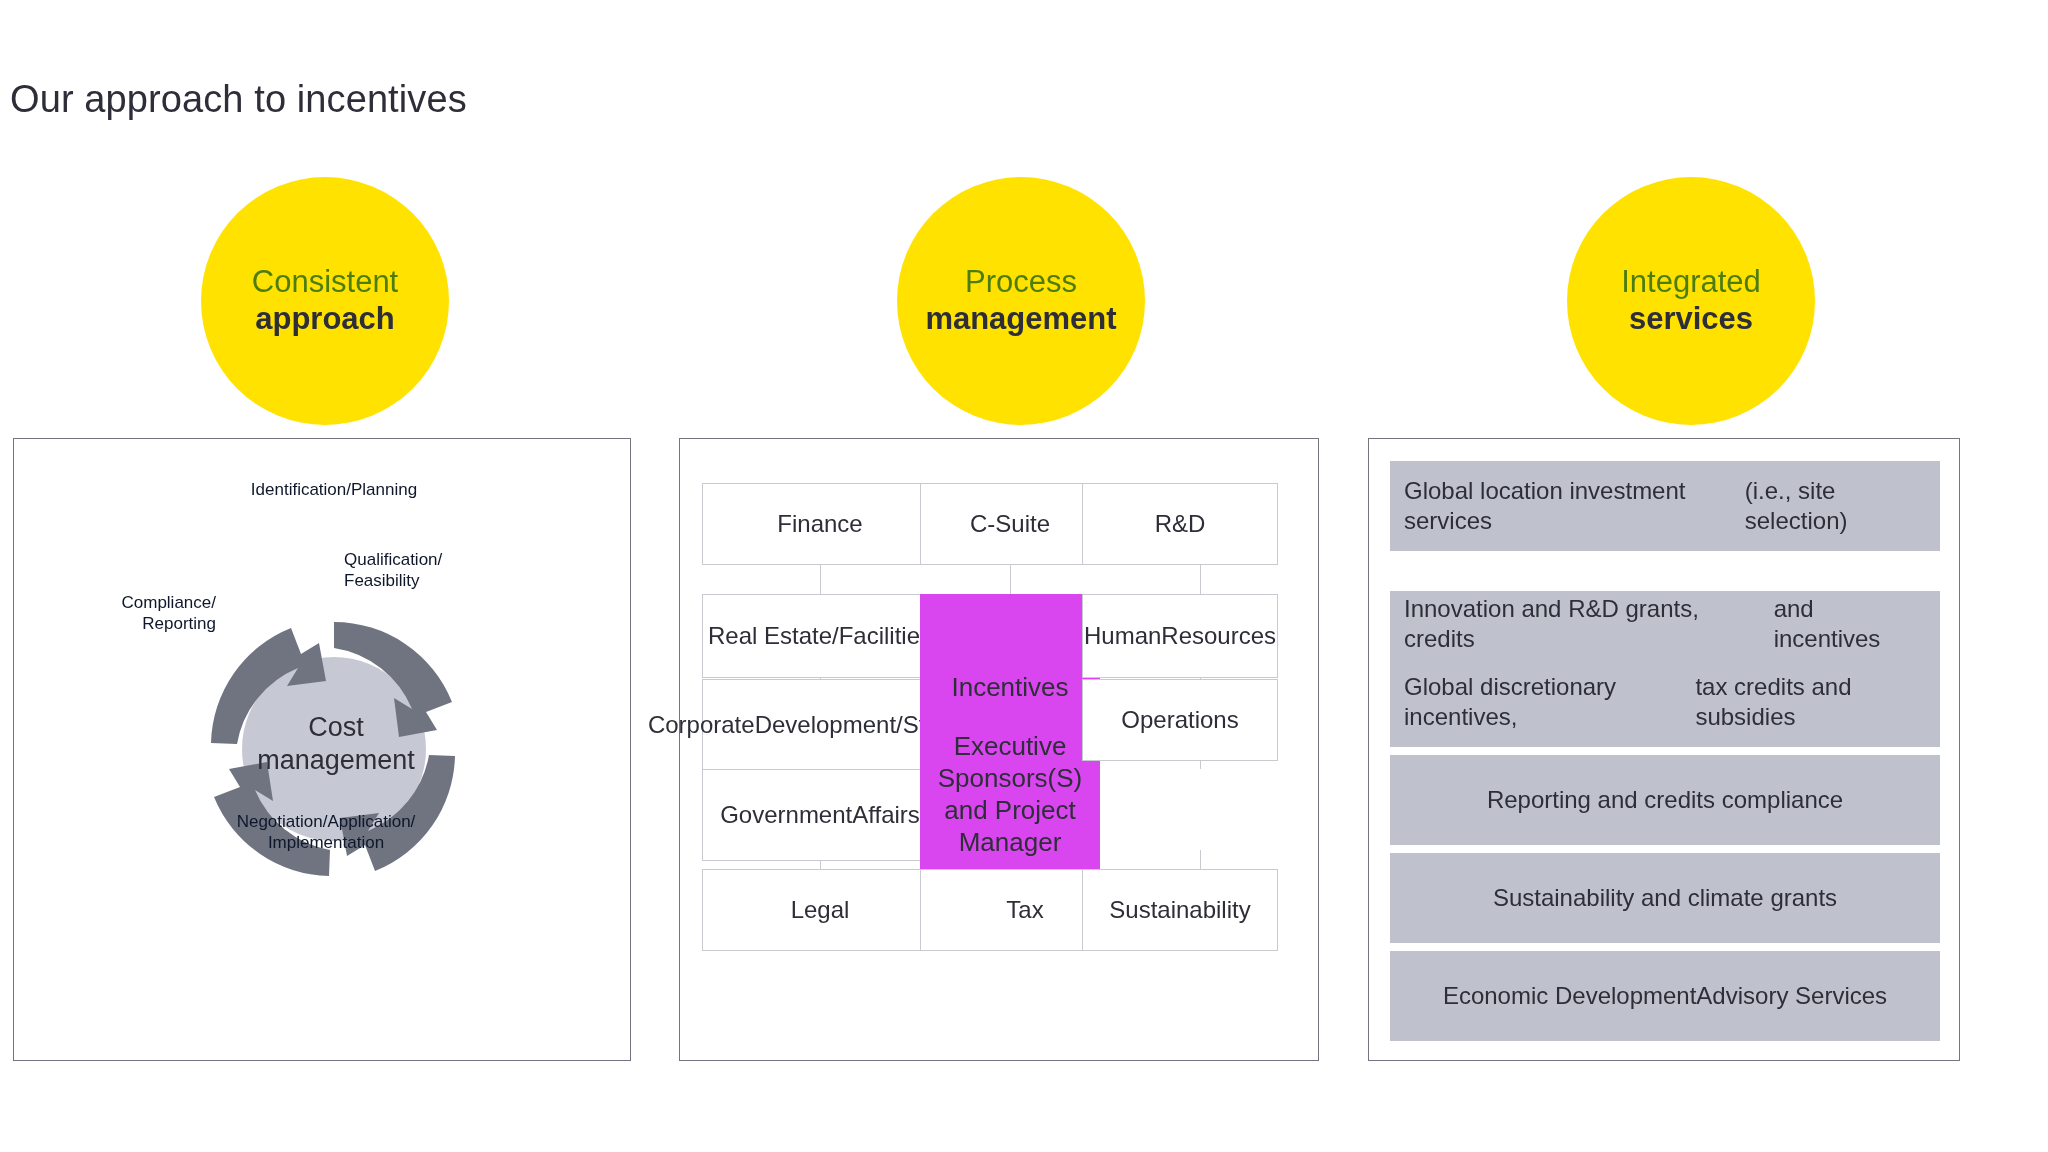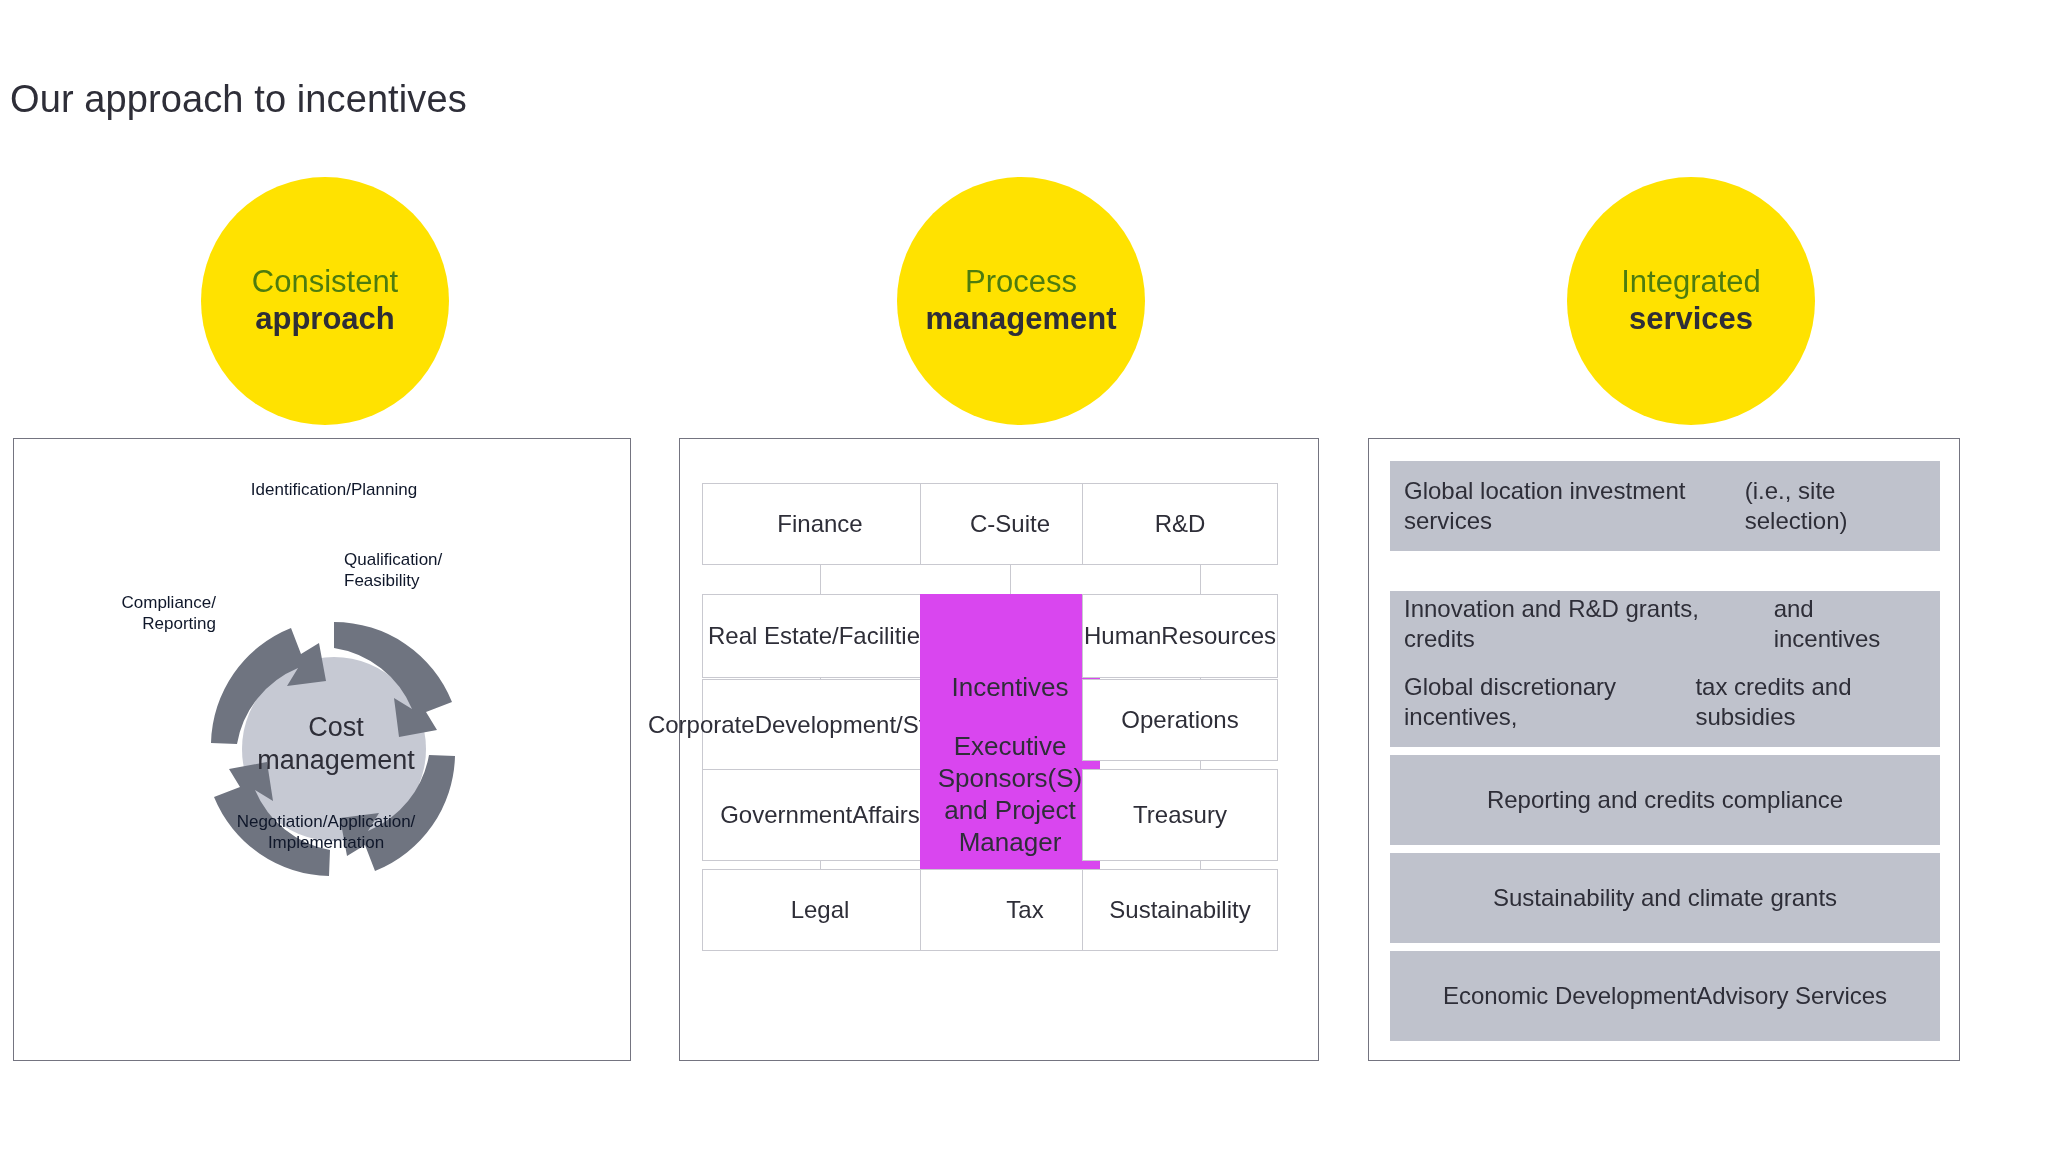--- a/index.html
+++ b/index.html
@@ -303,21 +303,20 @@
     </div>
 
     <div class="gbox" style="left:240px; top:430px; width:180px; height:82px;padding-left:30px;">Tax</div>
 
     <div class="gbox" style="left:402px; top:44px;  width:196px; height:82px;">R&amp;D</div>
     <div class="gbox" style="left:402px; top:155px; width:196px; height:84px;">
         <div>Human</div>
         <div>Resources</div>
       </div>
     <div class="gbox" style="left:402px; top:240px; width:196px; height:82px;">Operations</div>
-    <div class="gbox" style="left:402px; top:330px; width:196px; height:92px;">Treasury</div>
     <div class="gbox" style="left:402px; top:430px; width:196px; height:82px;">Sustainability</div>
 
   </div>
 </div>
 
 <div class="panel" id="panel-3">
   <div id="bars-wrap">
     <div class="sbar" style="top:22px;  height:90px;">
         <div>Global location investment services</div>
         <div>(i.e., site selection)</div>

